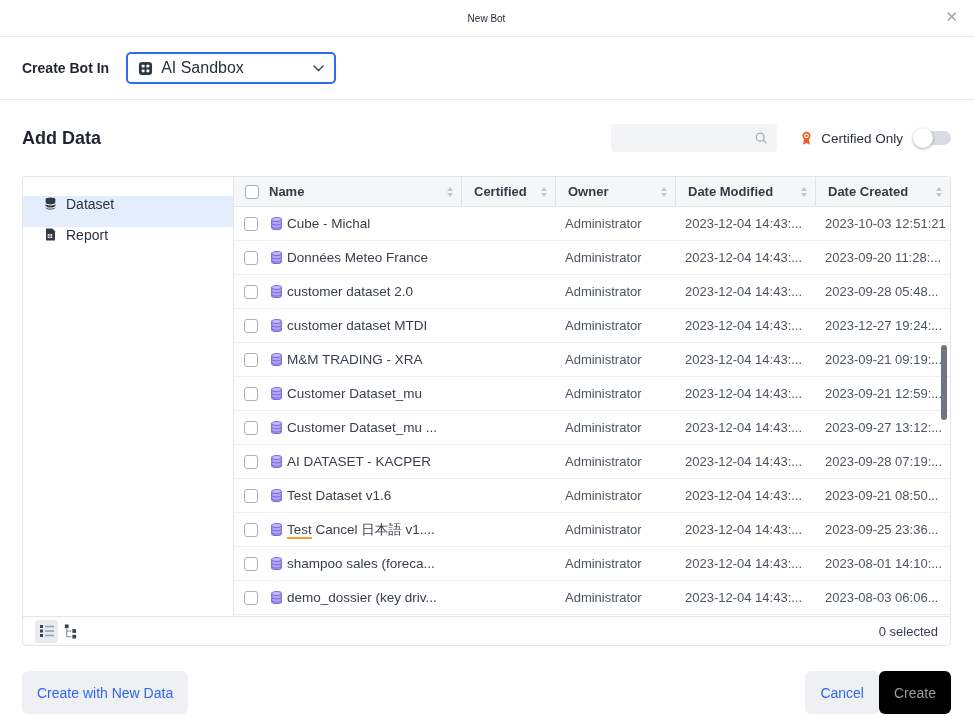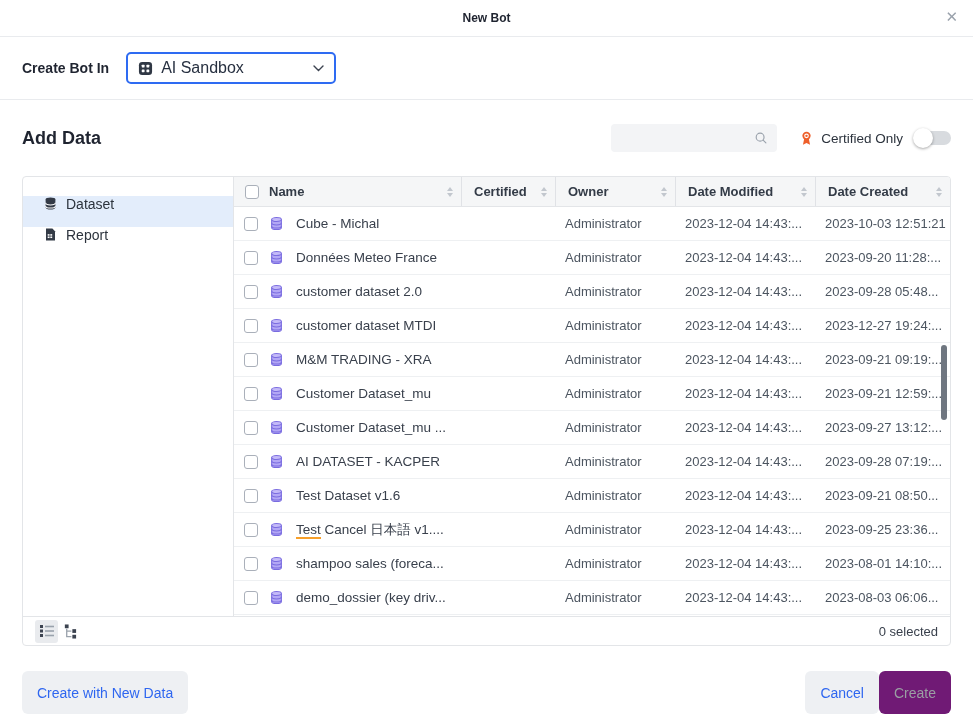--- a/index.html
+++ b/index.html
@@ -1,21 +1,21 @@
 <!DOCTYPE html>
 <html><head>
 <meta charset="utf-8">
 <style>
   * { box-sizing: border-box; margin: 0; padding: 0; }
   html,body { width: 973px; height: 719px; background:#fff; overflow:hidden;
     font-family:"Liberation Sans", sans-serif; color:#2c333d; }
 
   .dlg-header { height:37px; border-bottom:1px solid #e9ebee; display:flex;
     align-items:center; justify-content:center; position:relative; }
-  .dlg-title { font-size:12px; font-weight:bold; color:#1f2430; }
+  .dlg-title { font-size:10px; font-weight:normal; color:#1f2430; }
   .close-btn { position:absolute; right:15px; top:9px; font-size:15px; color:#9aa2ac;
     cursor:pointer; line-height:1; }
 
   .create-section { height:63px; border-bottom:1px solid #e9ebee; display:flex;
     align-items:center; gap:17px; padding:0 22px; }
   .create-label { font-size:14px; font-weight:bold; color:#1f2430; }
   .dropdown { width:210px; height:32px; border:2px solid #2e6bf2; border-radius:5px;
     display:flex; align-items:center; gap:8px; padding:0 10px; cursor:pointer; background:#fff; }
   .dropdown .val { font-size:16px; color:#273040; }
   .dropdown .chev { margin-left:auto; display:flex; }
@@ -53,41 +53,41 @@
   .sort::before { content:""; border-left:3.5px solid transparent; border-right:3.5px solid transparent;
     border-bottom:4.5px solid #c2c7ce; }
   .sort::after { content:""; border-left:3.5px solid transparent; border-right:3.5px solid transparent;
     border-top:4.5px solid #c2c7ce; }
   .cell-check { display:flex; justify-content:center; }
   .checkbox { width:14px; height:14px; border:1.5px solid #aab0ba; border-radius:3px;
     background:#fff; display:inline-block; cursor:pointer; }
 
   .tbody { flex:1; overflow:hidden; }
   .tr { height:34px; border-bottom:1px solid #eef0f2; font-size:13px; }
-  .td-name { display:flex; align-items:center; gap:12px; padding:0 8px 0 2px;
+  .td-name { display:flex; align-items:center; gap:3px; padding:0 8px 0 2px;
     font-size:13.5px; color:#39404c; white-space:nowrap; overflow:hidden; }
   .td-text { padding-left:10px; color:#4c5560; white-space:nowrap; overflow:hidden; }
   .hl { border-bottom:2px solid #f7a02b; }
 
   .scroll-thumb { position:absolute; right:3px; top:168px; width:6px; height:75px;
     background:#6f7680; border-radius:3px; }
 
   .picker-footer { height:29px; border-top:1px solid #e3e5e8; display:flex;
     align-items:center; padding:0 12px; flex:none; }
   .view-btn { width:23px; height:23px; border-radius:3px; display:flex; align-items:center;
     justify-content:center; cursor:pointer; }
   .view-btn.selected { background:#e9ebee; }
   .sel-count { margin-left:auto; font-size:13px; color:#39404c; }
 
   .actions { margin:25px 22px 0; display:flex; align-items:center; }
   .btn { height:43px; border:none; border-radius:6px; font-size:14px; font-weight:500;
     font-family:inherit; cursor:pointer; display:inline-flex; align-items:center; padding:8px 15px; }
   .btn-light { background:#eef0f3; color:#2e66f0; }
   .right-actions { margin-left:auto; display:flex; }
-  .btn-create { background:#701a75; color:#9a9fa3; cursor:default; }
+  .btn-create { background:#000000; color:#9a9fa3; cursor:default; }
 </style>
 </head>
 <body>
 
 <div>
 
   <div class="dlg-header">
     <span class="dlg-title">New Bot</span>
     <span class="close-btn">✕</span>
   </div>

